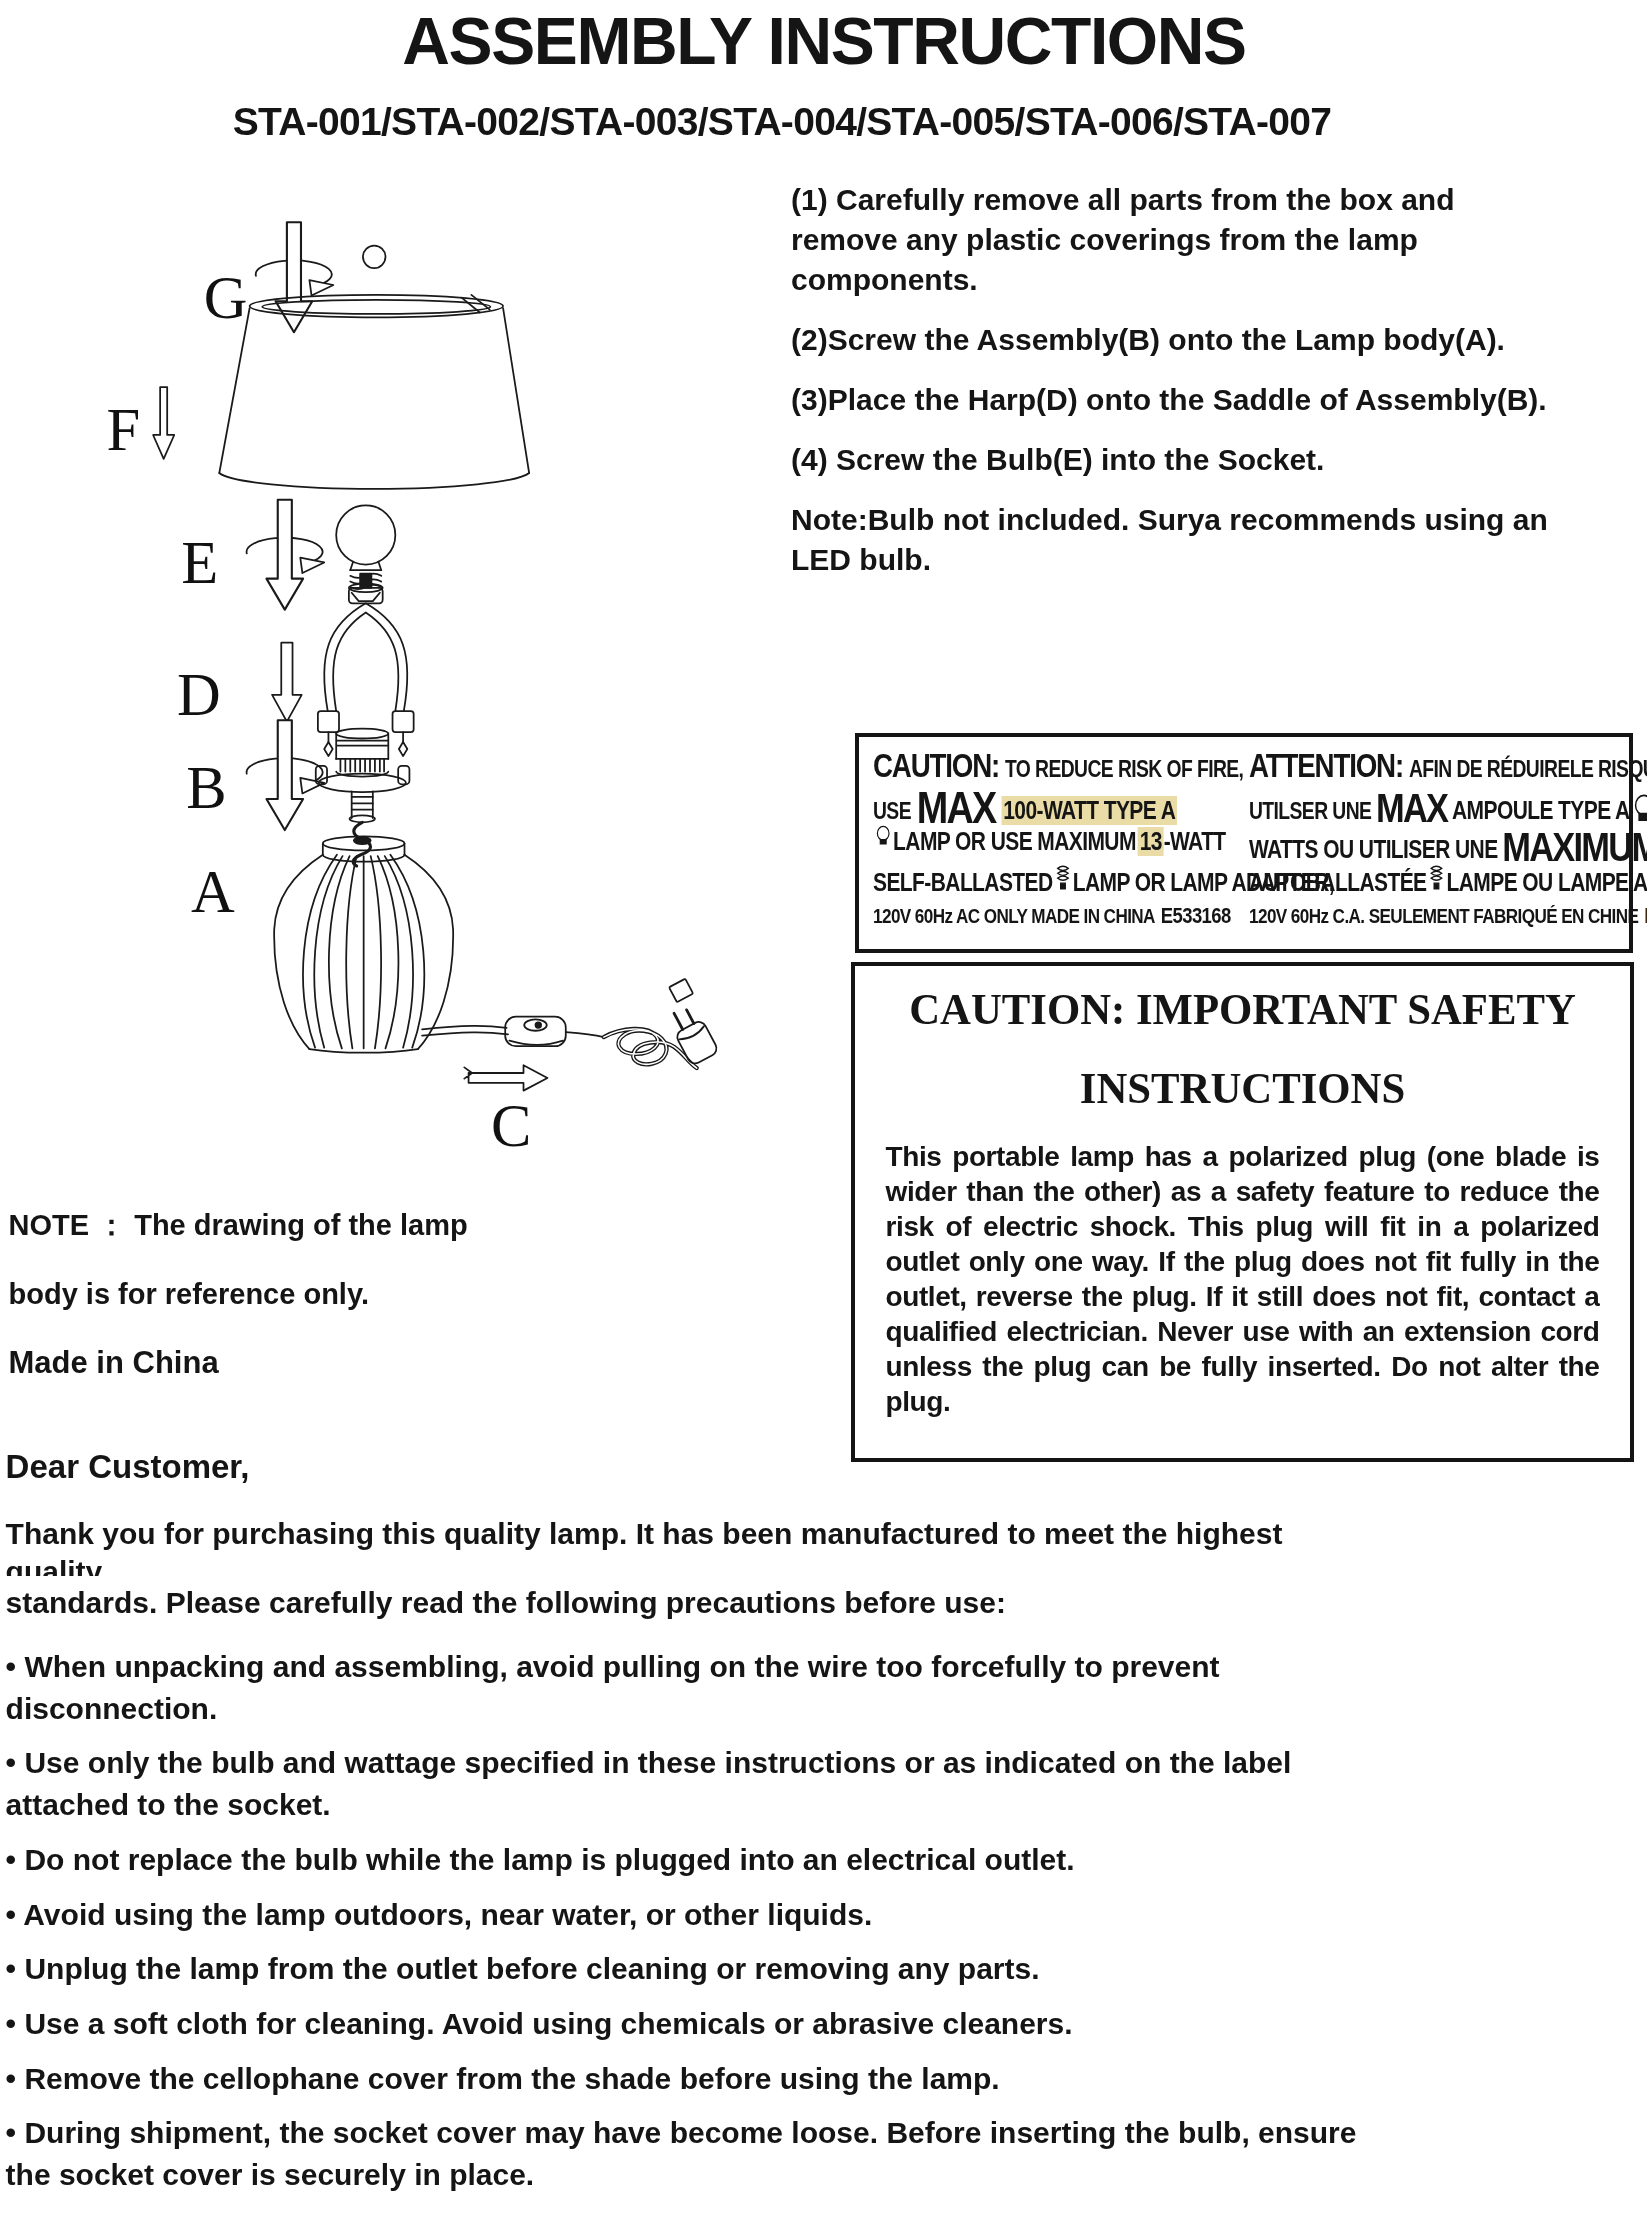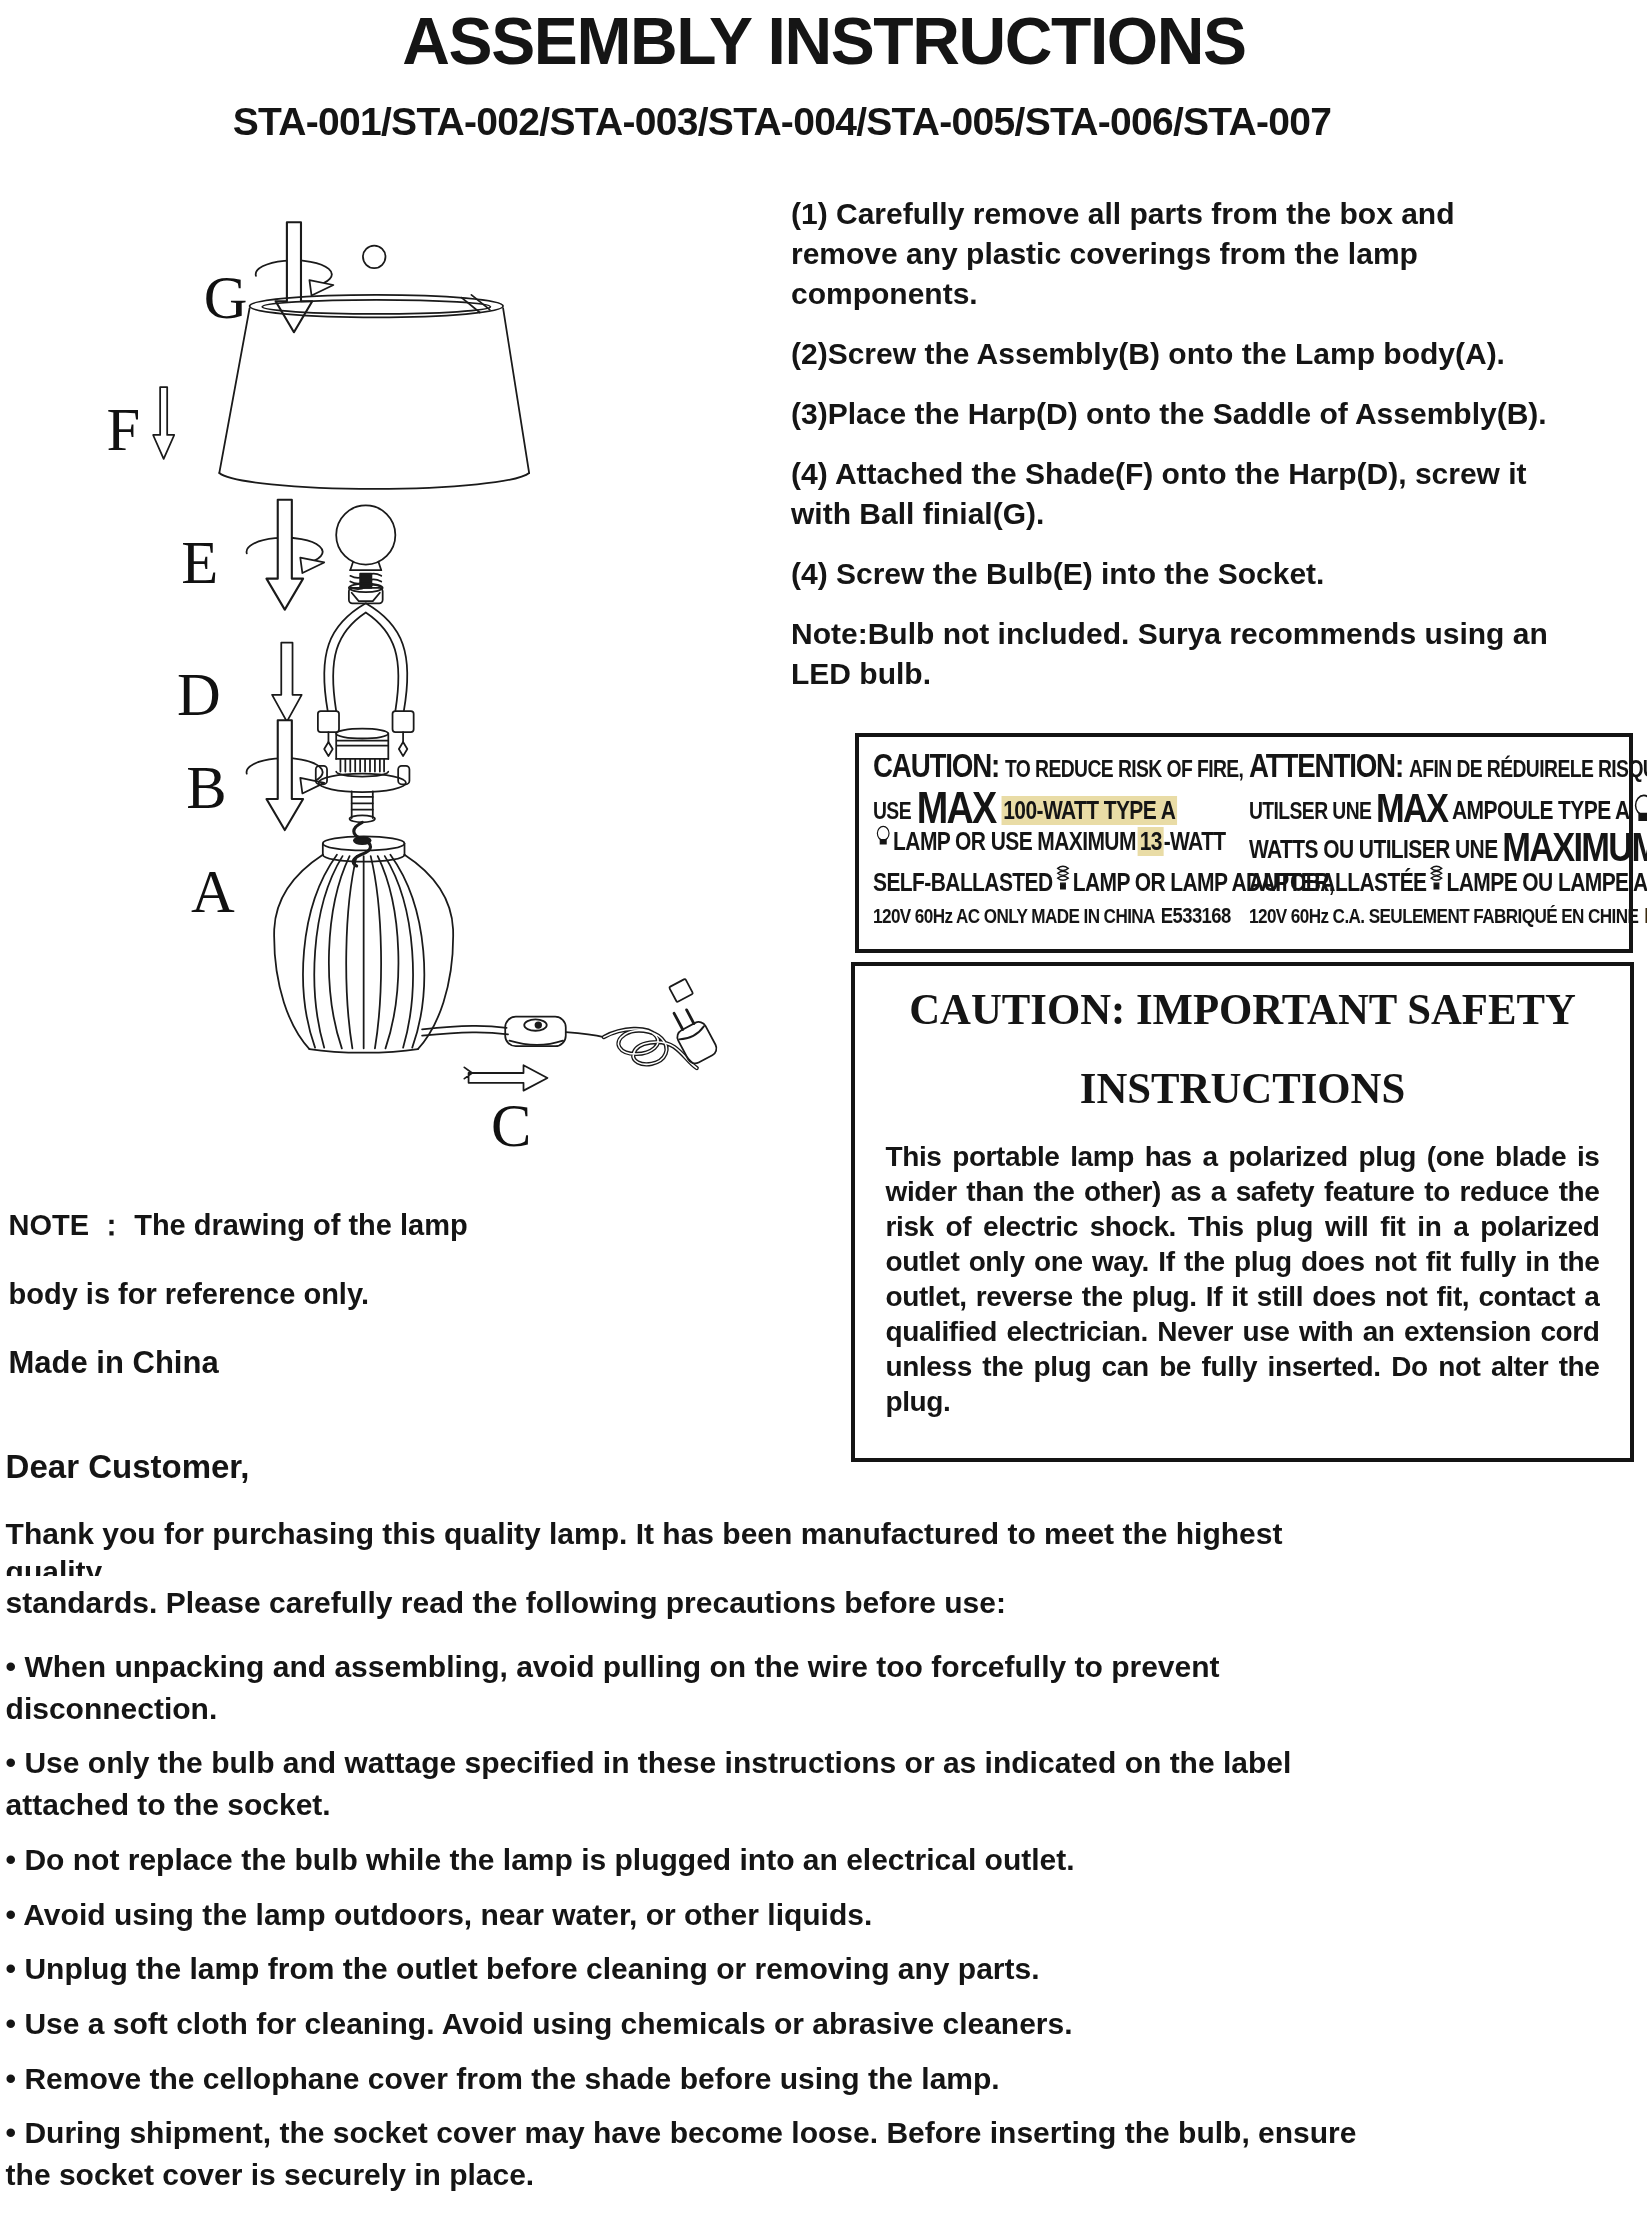--- a/index.html
+++ b/index.html
@@ -6,21 +6,21 @@
   html,body{margin:0;padding:0;}
   body{width:1648px;height:2216px;background:#ffffff;position:relative;overflow:hidden;
        font-family:"Liberation Sans",sans-serif;color:var(--ink);}
   .abs{position:absolute;}
   
   .title{top:2.8px;left:0;width:1648px;text-align:center;font-size:66px;font-weight:bold;
          letter-spacing:-1.4px;box-sizing:border-box;}
   .subtitle{top:100px;left:0;width:1648px;text-align:center;font-size:39px;font-weight:bold;
             letter-spacing:-0.7px;padding-right:84px;box-sizing:border-box;}
   
-  .steps{left:791px;top:194px;width:854px;font-size:30px;font-weight:bold;line-height:40px;}
+  .steps{left:791px;top:180px;width:854px;font-size:30px;font-weight:bold;line-height:40px;}
   .step{white-space:pre-line;margin-bottom:20px;}
   
   .fig{left:70px;top:218px;}
   svg text.lbl{font-family:"Liberation Serif",serif;font-size:86px;fill:#111;stroke:none;}
   
   .labelbox{left:855px;top:733px;width:778px;height:220px;border:4.2px solid #141414;
             box-sizing:border-box;display:flex;background:#fff;gap:36px;}
   .lcol{padding-top:10px;}
   .lcol.en{width:330px;padding-left:14px;}
   .lcol.fr{flex:1;padding-left:10px;}
@@ -65,22 +65,20 @@
 <div class="abs title">ASSEMBLY INSTRUCTIONS</div>
 <div class="abs subtitle">STA-001/STA-002/STA-003/STA-004/STA-005/STA-006/STA-007</div>
 
 <div class="abs steps">
 
 <div class="step">(1) Carefully remove all parts from the box and
 remove any plastic coverings from the lamp
 components.</div>
     <div class="step">(2)Screw the Assembly(B) onto the Lamp body(A).</div>
     <div class="step">(3)Place the Harp(D) onto the Saddle of Assembly(B).</div>
-    <div class="step">(4) Attached the Shade(F) onto the Harp(D), screw it
-with Ball finial(G).</div>
     <div class="step">(4) Screw the Bulb(E) into the Socket.</div>
     <div class="step">Note:Bulb not included. Surya recommends using an
 LED bulb.</div>
   </div>
 
 <svg class="abs fig" width="669" height="941" viewBox="0 0 950 1336" fill="none" stroke="#1a1a1a" stroke-width="2.5" stroke-linecap="round" stroke-linejoin="round">
   <defs>
     <g id="rot">
       <path d="M -54 4 A 54 20 0 1 1 28 19"></path>
       <path d="M 22 10 L 56 17 L 25 32 Z" fill="#ffffff"></path>

